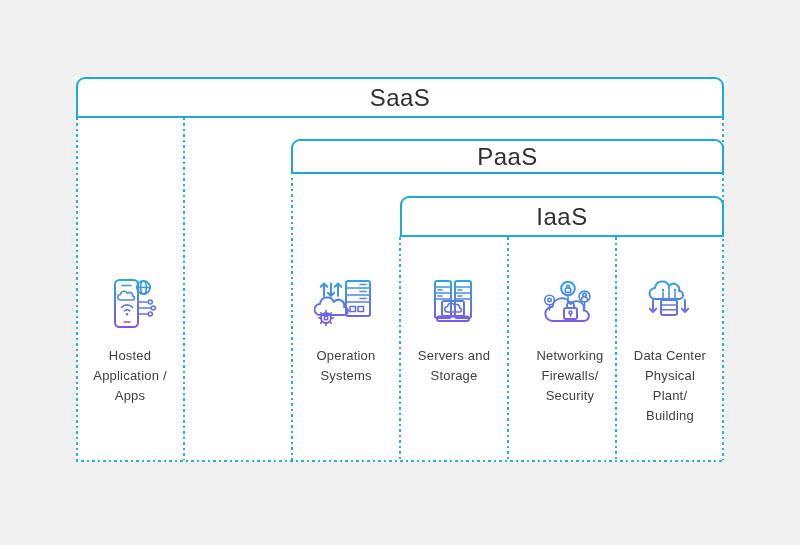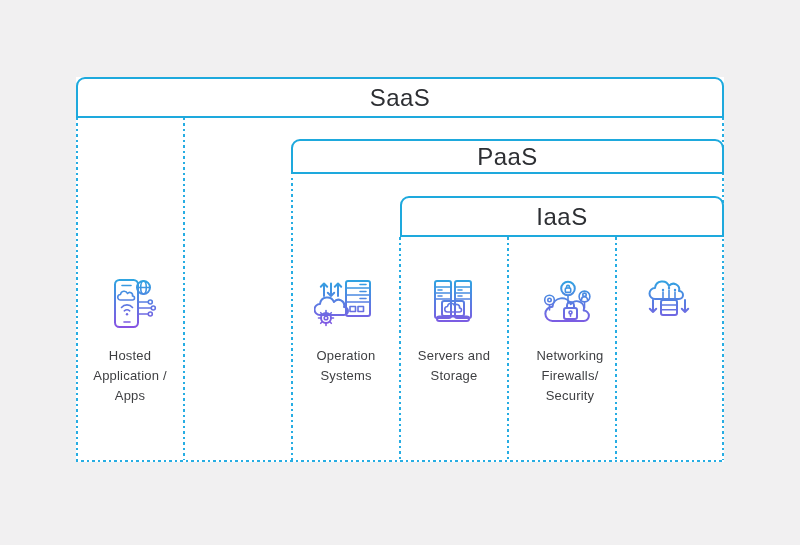--- a/index.html
+++ b/index.html
@@ -151,20 +151,24 @@
         <path d="M17 22 A5.5 5.5 0 0 1 17 11 A7.3 7.3 0 0 1 31 9 A5.7 5.7 0 0 1 41 14 A4 4 0 0 1 41 22 Z"></path>
         <circle cx="25" cy="13" r="1.2" class="dotfill"></circle>
         <circle cx="31" cy="11" r="1.2" class="dotfill"></circle>
         <circle cx="37" cy="13" r="1.2" class="dotfill"></circle>
         <path class="thin" d="M25 15 V23 M31 13 V23 M37 15 V23"></path>
         <rect x="23" y="23" width="16" height="15" rx="2"></rect>
         <path class="thin" d="M23 28 H39 M23 32.8 H39"></path>
         <path d="M15 23 V35 M11.8 31.8 L15 35 L18.2 31.8"></path>
         <path d="M47 23 V35 M43.8 31.8 L47 35 L50.2 31.8"></path>
       </svg>
+      <div class="col-label">Data Center
+Physical
+Plant/
+Building</div>
     </div>
 
     <div class="bar bar-saas">
       <span class="bar-label">SaaS</span>
     </div>
     <div class="bar bar-paas">
       <span class="bar-label">PaaS</span>
     </div>
     <div class="bar bar-iaas">
       <span class="bar-label">IaaS</span>

